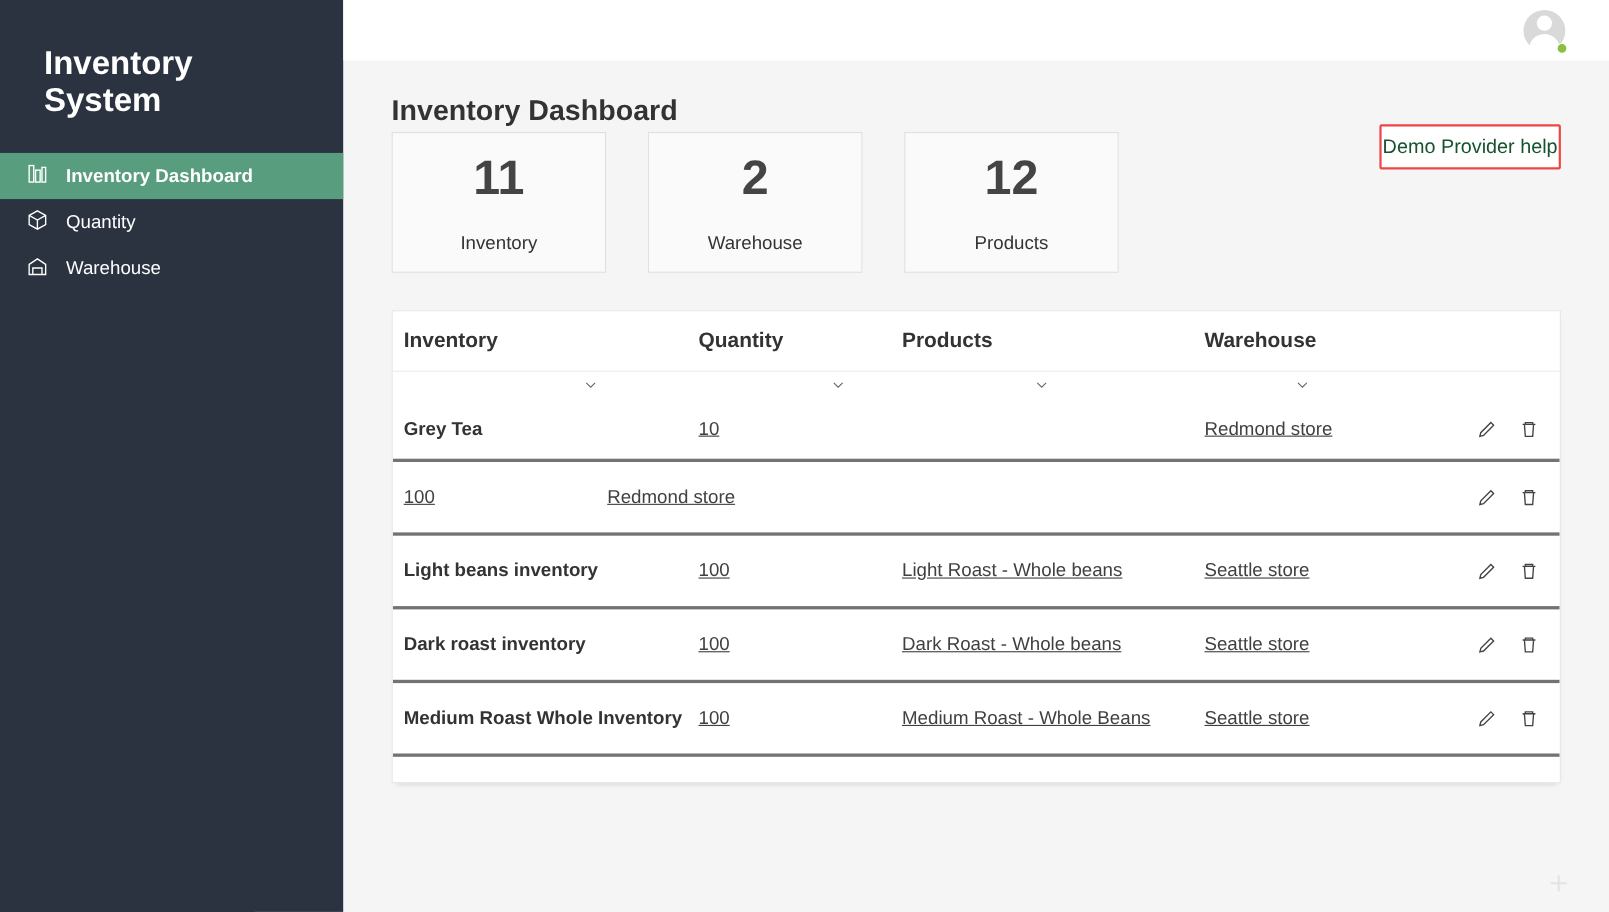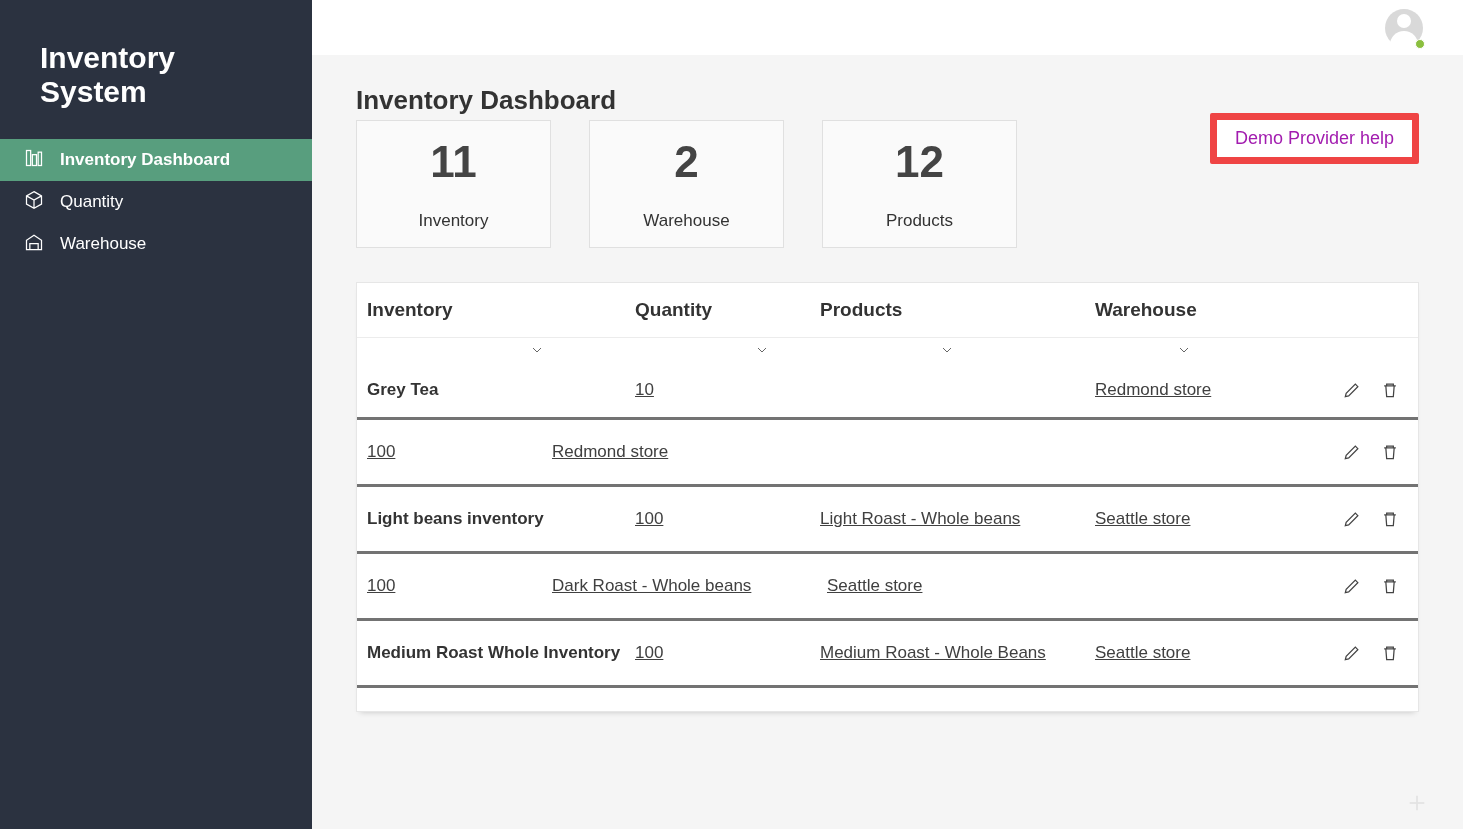--- a/index.html
+++ b/index.html
@@ -109,26 +109,26 @@
     }
     .page-title {
       font-size: 26px;
       font-weight: 600;
       color: #333;
       margin-bottom: 8px;
     }
     .help-btn {
       margin-top: 28px;
       font-size: 18px;
-      padding: 8px 18px;
+      padding: 8px 1px;
       background: #fff;
-      border: 7px solid #ef4444;
+      border: 2px solid #ef4444;
       border-radius: 2px;
       cursor: pointer;
-      color: #a21caf;
+      color: #14532d;
     }
 
     .stats {
       display: flex;
       gap: 38px;
       margin-top: -4px;
       margin-bottom: 34px;
     }
     .stat-card {
       width: 195px;
@@ -357,20 +357,21 @@
             <span class="icon-btn"><span><svg viewBox="0 0 24 24">
                     <path d="M4 20 L8 19 L19 8 L16 5 L5 16 Z"></path>
                   </svg></span></span>
             <span class="icon-btn"><span><svg viewBox="0 0 24 24">
                     <path d="M5 7 H19 M8 7 V5 H16 V7 M7 7 L8 20 H16 L17 7"></path>
                   </svg></span></span>
           </div>
         </div>
 
         <div class="trow">
+          <div class="col-inv name">Dark roast inventory</div>
           <div class="col-qty muted">100</div>
           <div class="col-prod muted">Dark Roast - Whole beans</div>
           <div class="col-wh muted">Seattle store</div>
           <div class="col-act">
             <span class="icon-btn"><span><svg viewBox="0 0 24 24">
                     <path d="M4 20 L8 19 L19 8 L16 5 L5 16 Z"></path>
                   </svg></span></span>
             <span class="icon-btn"><span><svg viewBox="0 0 24 24">
                     <path d="M5 7 H19 M8 7 V5 H16 V7 M7 7 L8 20 H16 L17 7"></path>
                   </svg></span></span>

